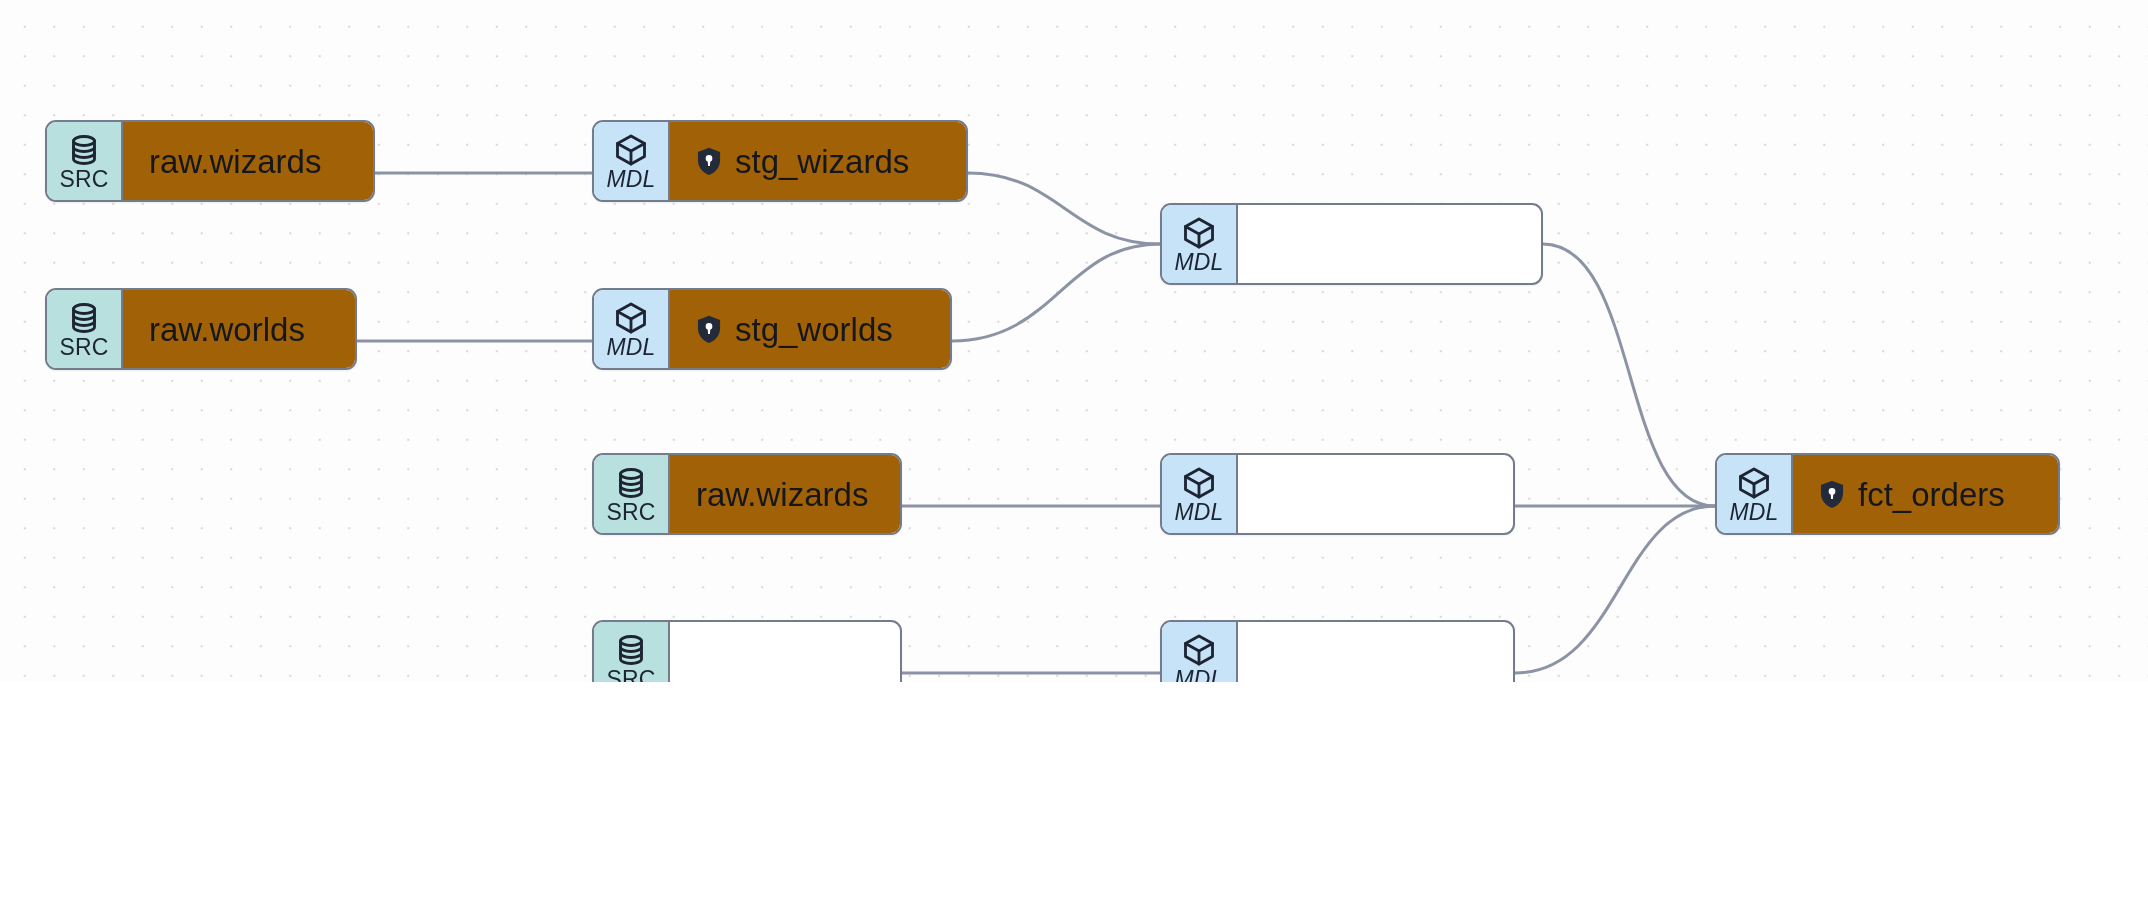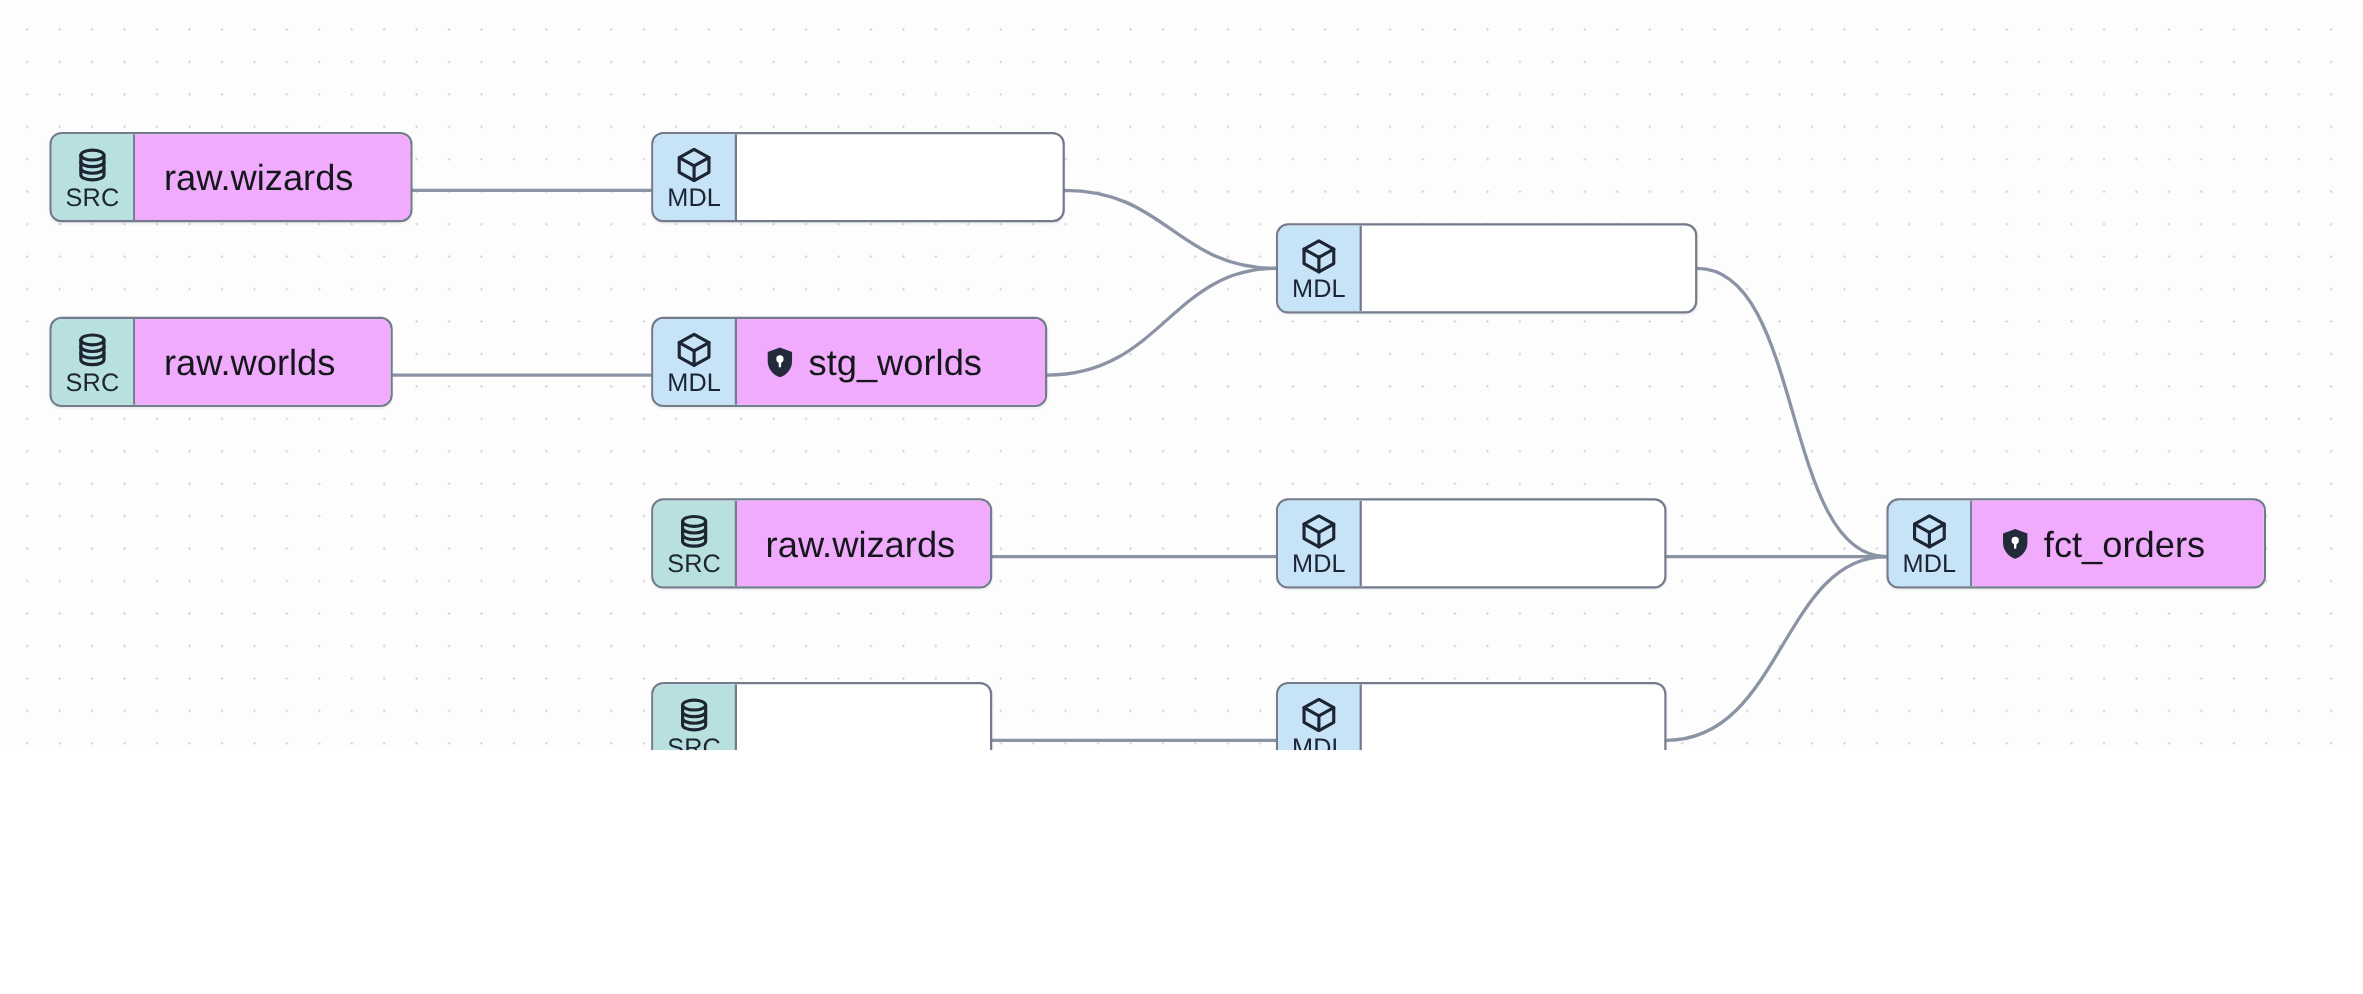--- a/index.html
+++ b/index.html
@@ -49,21 +49,21 @@
     flex: 0 0 76px;
     display: flex;
     flex-direction: column;
     align-items: center;
     justify-content: center;
     gap: 1px;
     border-right: 2.2px solid #737b8c;
     box-sizing: border-box;
   }
   .badge.src { background: #b7e0de; }
-  .badge.mdl { background: #c6e3f7; }
+  .badge.mdl { background: #c6e3f7; font-style: italic; }
 
   .badge-icon {
     display: block;
     width: 36px;
     height: 36px;
     margin-bottom: -1px;
   }
   .badge-label {
     font-size: 23px;
     line-height: 1;
@@ -71,21 +71,21 @@
     letter-spacing: 0.1px;
     font-weight: 400;
   }
 
   .node-body {
     flex: 1 1 auto;
     display: flex;
     align-items: center;
     gap: 13px;
     padding: 0 22px 0 26px;
-    background: #f0abfc;
+    background: #a16207;
   }
 
   .shield-icon {
     flex: 0 0 auto;
     display: block;
     width: 26px;
     height: 29px;
   }
 
   .node-label {
@@ -169,82 +169,90 @@
       </div>
       <div class="node" style="left: 592px; top: 120px; width: 376px; height: 82px;">
         <div class="badge mdl" style="background: rgb(198, 227, 247);">
           <svg class="badge-icon" viewBox="0 0 24 24" fill="none" stroke="#1d2433" stroke-width="1.9" stroke-linecap="round" stroke-linejoin="round">
             <path d="M12 2.6 L21 7.6 V16.4 L12 21.4 L3 16.4 V7.6 Z"></path>
             <path d="M3 7.6 L12 12.6 L21 7.6"></path>
             <path d="M12 12.6 V21.4"></path>
           </svg>
           <span class="badge-label">MDL</span>
         </div>
-      </div>
-      <div class="node" style="left: 592px; top: 288px; width: 360px; height: 82px;">
-        <div class="badge mdl" style="background: rgb(198, 227, 247);">
-          <svg class="badge-icon" viewBox="0 0 24 24" fill="none" stroke="#1d2433" stroke-width="1.9" stroke-linecap="round" stroke-linejoin="round">
-            <path d="M12 2.6 L21 7.6 V16.4 L12 21.4 L3 16.4 V7.6 Z"></path>
-            <path d="M3 7.6 L12 12.6 L21 7.6"></path>
-            <path d="M12 12.6 V21.4"></path>
-          </svg>
-          <span class="badge-label">MDL</span>
-        </div>
         <div class="node-body">
           <svg class="shield-icon" viewBox="0 0 24 27">
             <path d="M12 0.8 L22.3 4.6 V12.4 C22.3 19 17.8 23.9 12 26.1 C6.2 23.9 1.7 19 1.7 12.4 V4.6 Z" fill="#232b3b"></path>
             <circle cx="12" cy="10.6" r="3.1" fill="#ffffff"></circle>
             <path d="M10.6 10.6 h2.8 l-0.55 7 h-1.7 Z" fill="#ffffff"></path>
           </svg>
-          <span class="node-label">stg_worlds</span>
-        </div>
-      </div>
-      <div class="node" style="left: 1160px; top: 203px; width: 383px; height: 82px;">
-        <div class="badge mdl" style="background: rgb(198, 227, 247);">
-          <svg class="badge-icon" viewBox="0 0 24 24" fill="none" stroke="#1d2433" stroke-width="1.9" stroke-linecap="round" stroke-linejoin="round">
-            <path d="M12 2.6 L21 7.6 V16.4 L12 21.4 L3 16.4 V7.6 Z"></path>
-            <path d="M3 7.6 L12 12.6 L21 7.6"></path>
-            <path d="M12 12.6 V21.4"></path>
-          </svg>
-          <span class="badge-label">MDL</span>
-        </div>
-      </div>
-      <div class="node" style="left: 1160px; top: 453px; width: 355px; height: 82px;">
-        <div class="badge mdl" style="background: rgb(198, 227, 247);">
-          <svg class="badge-icon" viewBox="0 0 24 24" fill="none" stroke="#1d2433" stroke-width="1.9" stroke-linecap="round" stroke-linejoin="round">
-            <path d="M12 2.6 L21 7.6 V16.4 L12 21.4 L3 16.4 V7.6 Z"></path>
-            <path d="M3 7.6 L12 12.6 L21 7.6"></path>
-            <path d="M12 12.6 V21.4"></path>
-          </svg>
-          <span class="badge-label">MDL</span>
-        </div>
-      </div>
-      <div class="node" style="left: 1160px; top: 620px; width: 355px; height: 82px;">
-        <div class="badge mdl" style="background: rgb(198, 227, 247);">
-          <svg class="badge-icon" viewBox="0 0 24 24" fill="none" stroke="#1d2433" stroke-width="1.9" stroke-linecap="round" stroke-linejoin="round">
-            <path d="M12 2.6 L21 7.6 V16.4 L12 21.4 L3 16.4 V7.6 Z"></path>
-            <path d="M3 7.6 L12 12.6 L21 7.6"></path>
-            <path d="M12 12.6 V21.4"></path>
-          </svg>
-          <span class="badge-label">MDL</span>
-        </div>
-      </div>
-      <div class="node" style="left: 1715px; top: 453px; width: 345px; height: 82px;">
+          <span class="node-label">stg_wizards</span>
+        </div>
+      </div>
+      <div class="node" style="left: 592px; top: 288px; width: 360px; height: 82px;">
         <div class="badge mdl" style="background: rgb(198, 227, 247);">
           <svg class="badge-icon" viewBox="0 0 24 24" fill="none" stroke="#1d2433" stroke-width="1.9" stroke-linecap="round" stroke-linejoin="round">
             <path d="M12 2.6 L21 7.6 V16.4 L12 21.4 L3 16.4 V7.6 Z"></path>
             <path d="M3 7.6 L12 12.6 L21 7.6"></path>
             <path d="M12 12.6 V21.4"></path>
           </svg>
           <span class="badge-label">MDL</span>
         </div>
         <div class="node-body">
           <svg class="shield-icon" viewBox="0 0 24 27">
             <path d="M12 0.8 L22.3 4.6 V12.4 C22.3 19 17.8 23.9 12 26.1 C6.2 23.9 1.7 19 1.7 12.4 V4.6 Z" fill="#232b3b"></path>
             <circle cx="12" cy="10.6" r="3.1" fill="#ffffff"></circle>
             <path d="M10.6 10.6 h2.8 l-0.55 7 h-1.7 Z" fill="#ffffff"></path>
           </svg>
+          <span class="node-label">stg_worlds</span>
+        </div>
+      </div>
+      <div class="node" style="left: 1160px; top: 203px; width: 383px; height: 82px;">
+        <div class="badge mdl" style="background: rgb(198, 227, 247);">
+          <svg class="badge-icon" viewBox="0 0 24 24" fill="none" stroke="#1d2433" stroke-width="1.9" stroke-linecap="round" stroke-linejoin="round">
+            <path d="M12 2.6 L21 7.6 V16.4 L12 21.4 L3 16.4 V7.6 Z"></path>
+            <path d="M3 7.6 L12 12.6 L21 7.6"></path>
+            <path d="M12 12.6 V21.4"></path>
+          </svg>
+          <span class="badge-label">MDL</span>
+        </div>
+      </div>
+      <div class="node" style="left: 1160px; top: 453px; width: 355px; height: 82px;">
+        <div class="badge mdl" style="background: rgb(198, 227, 247);">
+          <svg class="badge-icon" viewBox="0 0 24 24" fill="none" stroke="#1d2433" stroke-width="1.9" stroke-linecap="round" stroke-linejoin="round">
+            <path d="M12 2.6 L21 7.6 V16.4 L12 21.4 L3 16.4 V7.6 Z"></path>
+            <path d="M3 7.6 L12 12.6 L21 7.6"></path>
+            <path d="M12 12.6 V21.4"></path>
+          </svg>
+          <span class="badge-label">MDL</span>
+        </div>
+      </div>
+      <div class="node" style="left: 1160px; top: 620px; width: 355px; height: 82px;">
+        <div class="badge mdl" style="background: rgb(198, 227, 247);">
+          <svg class="badge-icon" viewBox="0 0 24 24" fill="none" stroke="#1d2433" stroke-width="1.9" stroke-linecap="round" stroke-linejoin="round">
+            <path d="M12 2.6 L21 7.6 V16.4 L12 21.4 L3 16.4 V7.6 Z"></path>
+            <path d="M3 7.6 L12 12.6 L21 7.6"></path>
+            <path d="M12 12.6 V21.4"></path>
+          </svg>
+          <span class="badge-label">MDL</span>
+        </div>
+      </div>
+      <div class="node" style="left: 1715px; top: 453px; width: 345px; height: 82px;">
+        <div class="badge mdl" style="background: rgb(198, 227, 247);">
+          <svg class="badge-icon" viewBox="0 0 24 24" fill="none" stroke="#1d2433" stroke-width="1.9" stroke-linecap="round" stroke-linejoin="round">
+            <path d="M12 2.6 L21 7.6 V16.4 L12 21.4 L3 16.4 V7.6 Z"></path>
+            <path d="M3 7.6 L12 12.6 L21 7.6"></path>
+            <path d="M12 12.6 V21.4"></path>
+          </svg>
+          <span class="badge-label">MDL</span>
+        </div>
+        <div class="node-body">
+          <svg class="shield-icon" viewBox="0 0 24 27">
+            <path d="M12 0.8 L22.3 4.6 V12.4 C22.3 19 17.8 23.9 12 26.1 C6.2 23.9 1.7 19 1.7 12.4 V4.6 Z" fill="#232b3b"></path>
+            <circle cx="12" cy="10.6" r="3.1" fill="#ffffff"></circle>
+            <path d="M10.6 10.6 h2.8 l-0.55 7 h-1.7 Z" fill="#ffffff"></path>
+          </svg>
           <span class="node-label">fct_orders</span>
         </div>
       </div>
     </div>
 
 </div>
 
 </body></html>

